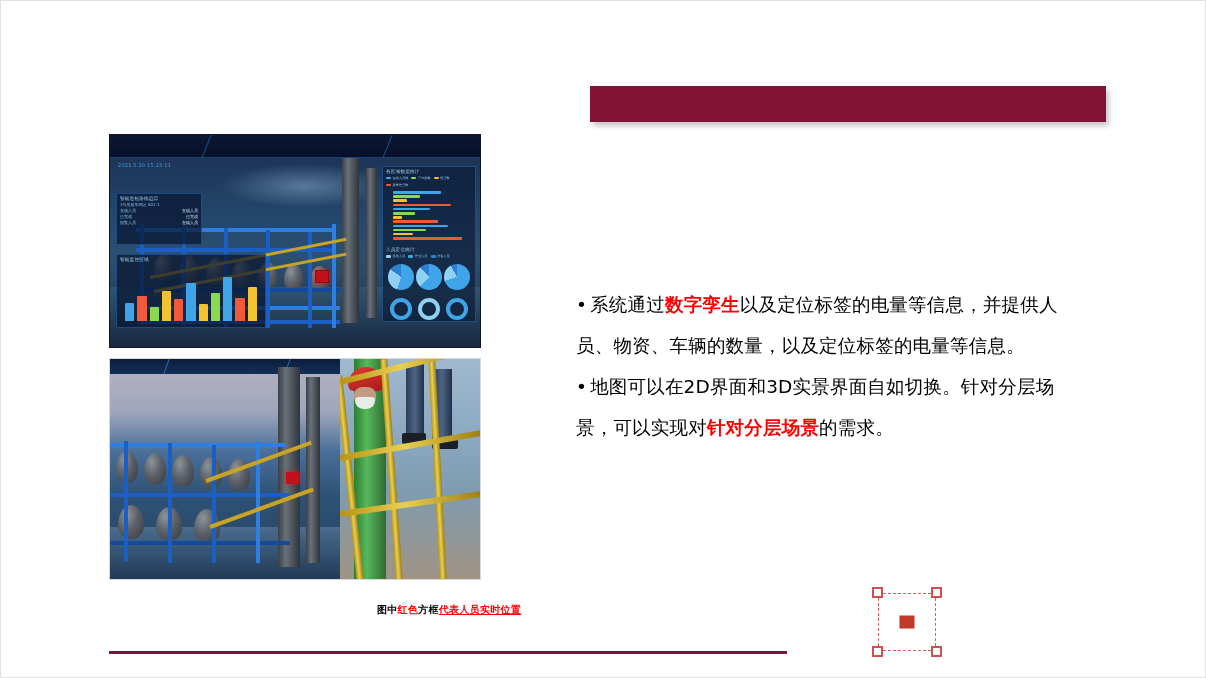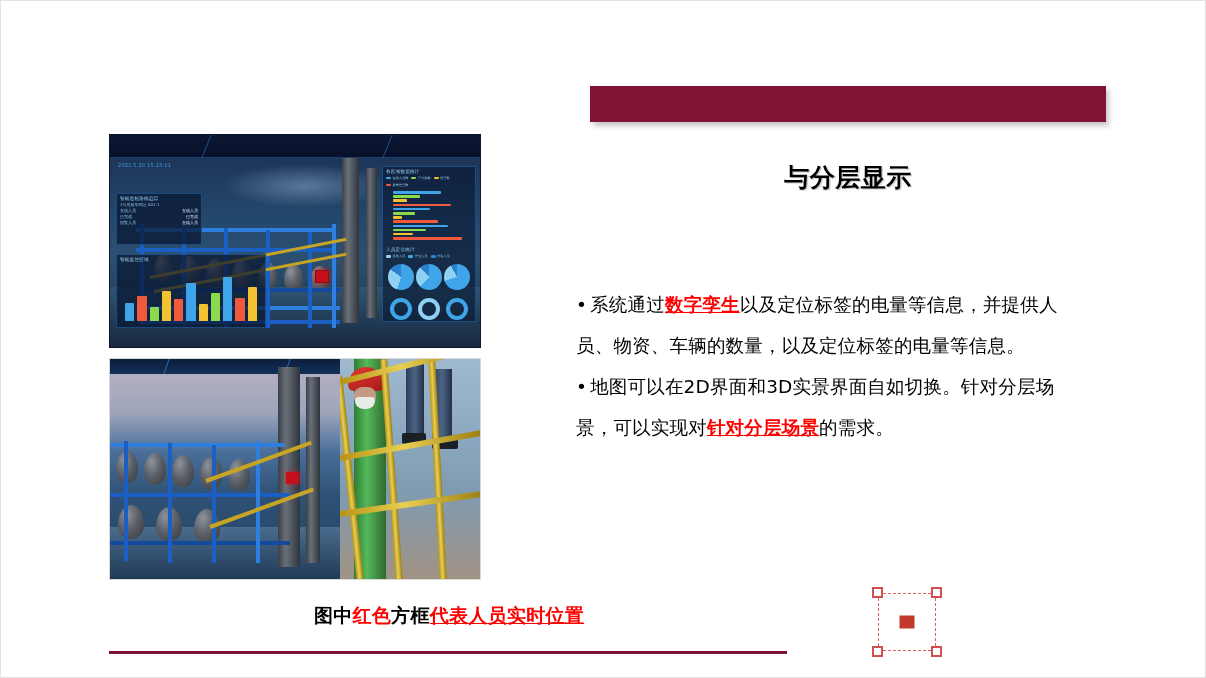--- a/index.html
+++ b/index.html
@@ -380,21 +380,21 @@
     border-radius: 2px;
   }
 
   
   .caption {
     position: absolute;
     left: 108px;
     top: 602px;
     width: 680px;
     text-align: center;
-    font-size: 19px;
+    font-size: 10px;
     font-weight: bold;
     color: #000000;
     letter-spacing: .3px;
     white-space: nowrap;
   }
   .caption .red {
     color: #ff0000;
     text-decoration: underline;
     text-decoration-color: #ff0000;
   }
@@ -444,21 +444,20 @@
     color: #000000;
     font-size: 18.5px;
     line-height: 41px;
     letter-spacing: .2px;
   }
   .bullet { margin-bottom: 0; }
   .bullet .dot { margin-right: 3px; }
   .hl {
     color: #ff0000;
     font-weight: bold;
-    text-decoration: underline;
     text-decoration-color: #ff0000;
   }
 
   
   .selection {
     position: absolute;
     left: 877px;
     top: 592px;
     width: 58px;
     height: 58px;
@@ -699,21 +698,20 @@
 
   <div class="caption">
     <span>图中</span><span class="red-plain">红色</span><span>方框</span><span class="red">代表人员实时位置</span>
   </div>
 
   <div class="divider"></div>
 
   <div class="banner"></div>
 
   <div class="title-block">
-    <div class="title-line">与分层显示</div>
   </div>
 
   <div class="bullets">
     <div class="bullet">
       <span class="dot">•</span><span>系统通过</span><span class="hl">数字孪生</span><span>以及定位标签的电量等信息，并提供人员、物资、车辆的数量，以及定位标签的电量等信息。</span>
     </div>
     <div class="bullet">
       <span class="dot">•</span><span>地图可以在2D界面和3D实景界面自如切换。针对分层场景，可以实现对</span><span class="hl">针对分层场景</span><span>的需求。</span>
     </div>
   </div>

